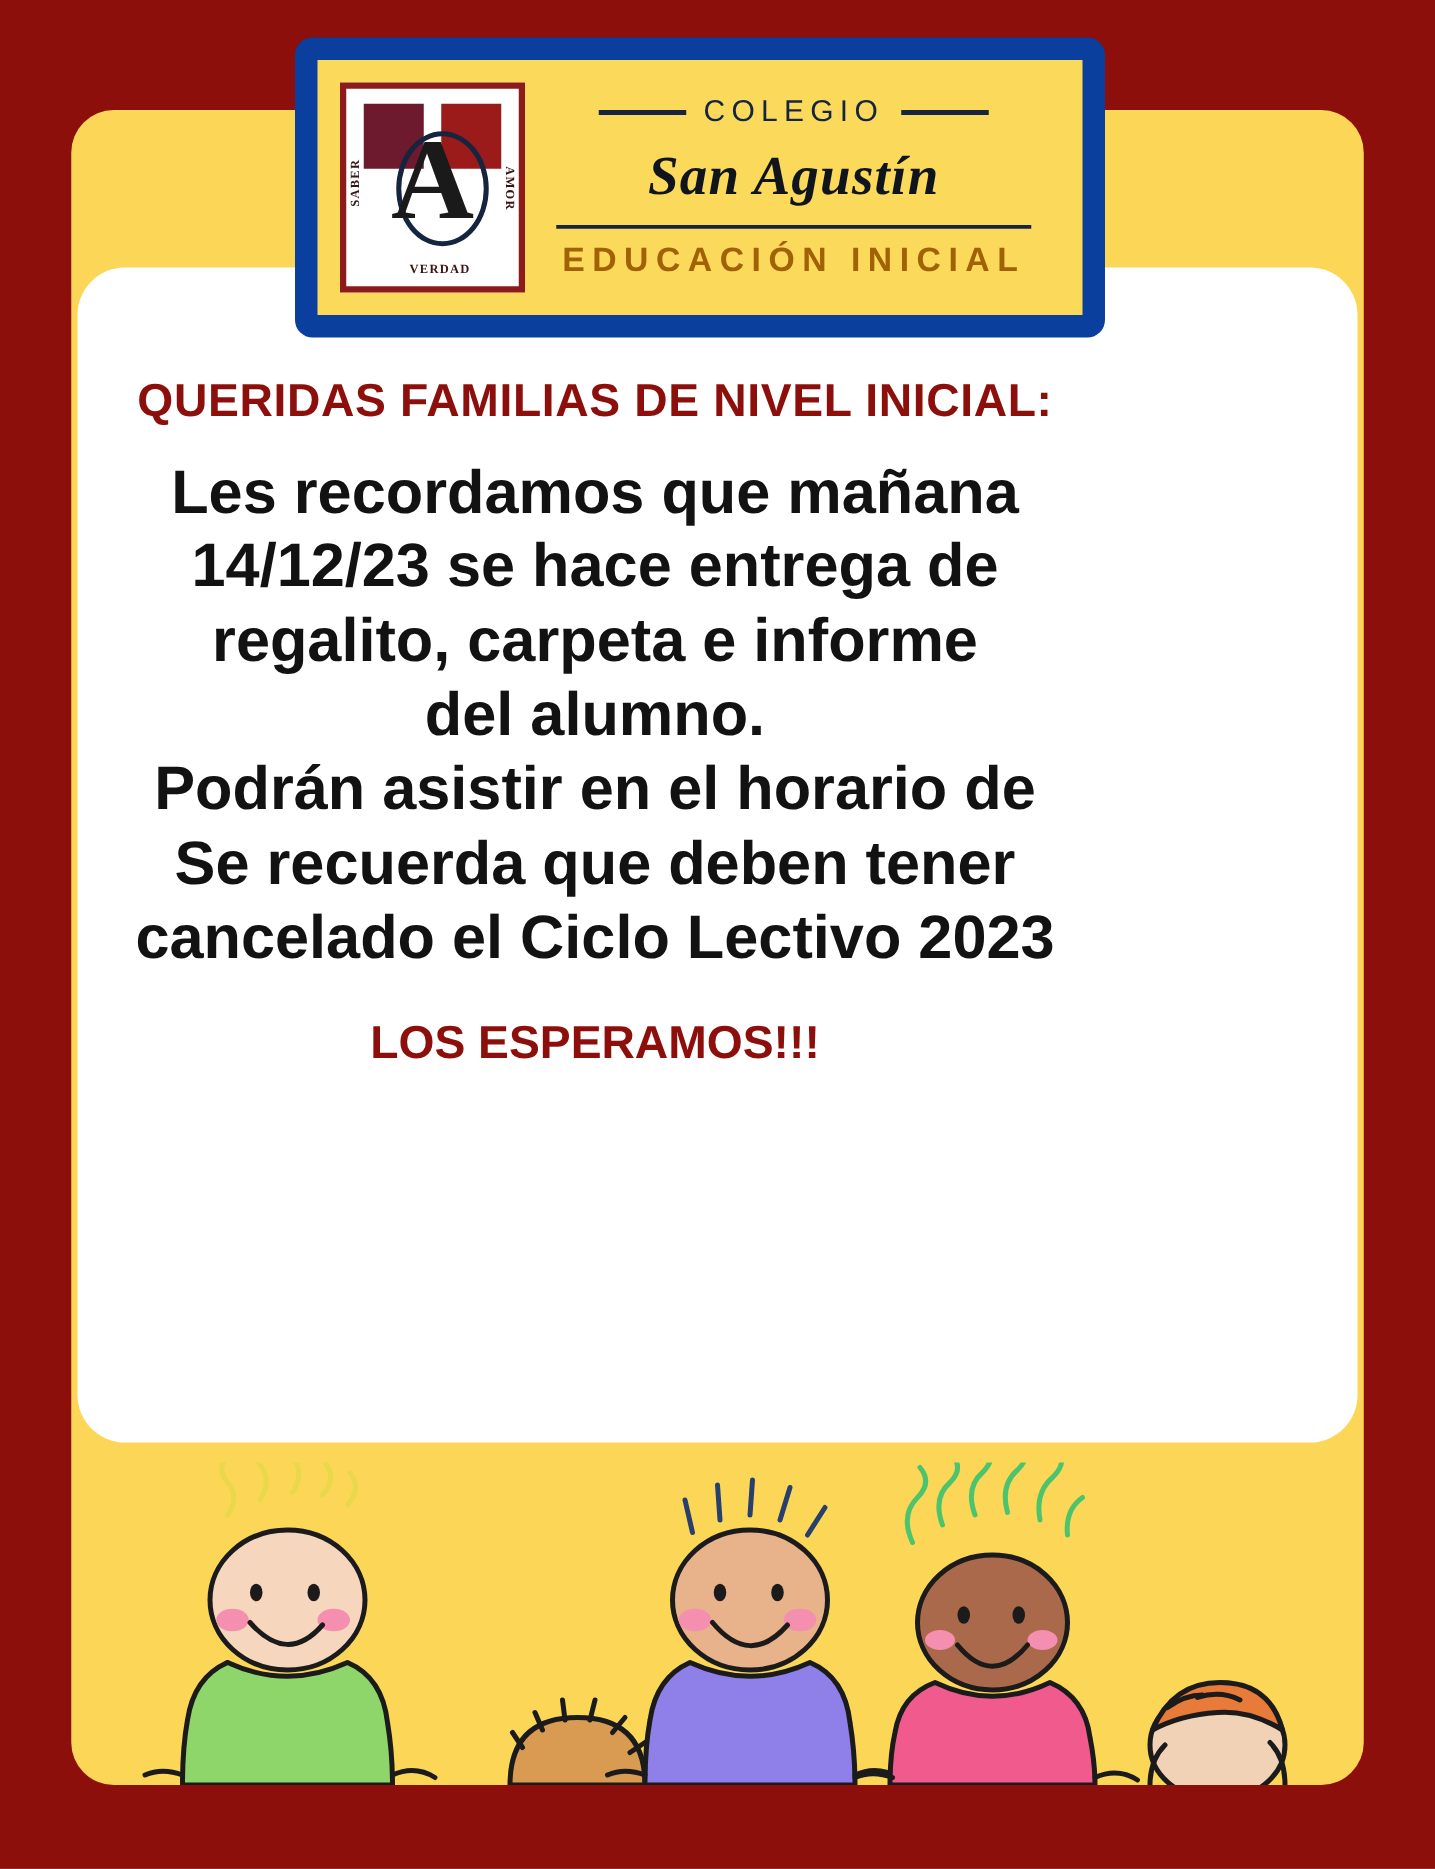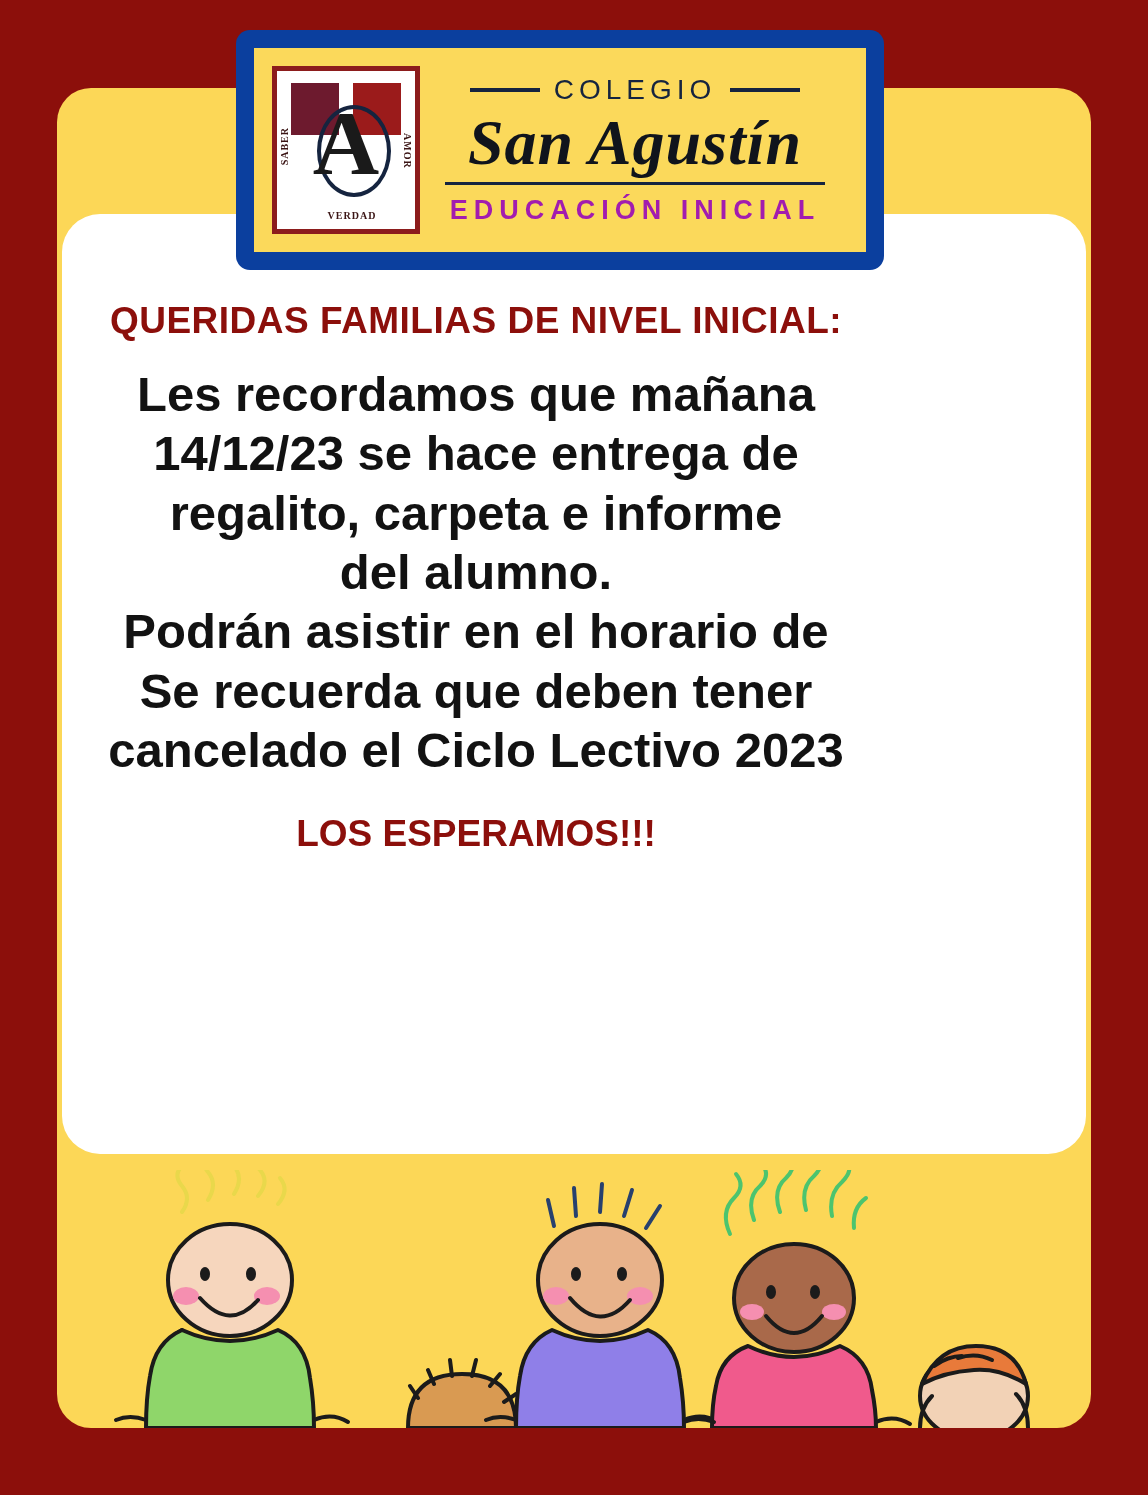--- a/index.html
+++ b/index.html
@@ -141,46 +141,46 @@
     margin-bottom: 2px;
   }
   .wm-colegio .rule {
     display: block;
     width: 70px;
     height: 4px;
     background: #15243f;
   }
   .wm-colegio .txt {
     font-family: "Liberation Sans", sans-serif;
-    font-size: 28px;
+    font-size: 24px;
     letter-spacing: 5px;
     font-weight: 400;
     color: #15243f;
   }
   .wm-name {
     font-family: "Liberation Serif", serif;
-    font-size: 64px;
+    font-size: 44px;
     line-height: 70px;
     font-weight: 700;
     font-style: italic;
     color: #10141c;
     letter-spacing: 1px;
   }
   .wm-divider {
     width: 380px;
     height: 3px;
     background: #15243f;
     margin: 4px auto 10px auto;
   }
   .wm-sub {
     font-family: "Liberation Sans", sans-serif;
     font-size: 27px;
     letter-spacing: 6px;
     font-weight: 700;
-    color: #a21caf;
+    color: #a16207;
   }
 
   
   .content {
     position: absolute;
     left: 62px;
     top: 300px;
     width: 828px;
     text-align: center;
   }

